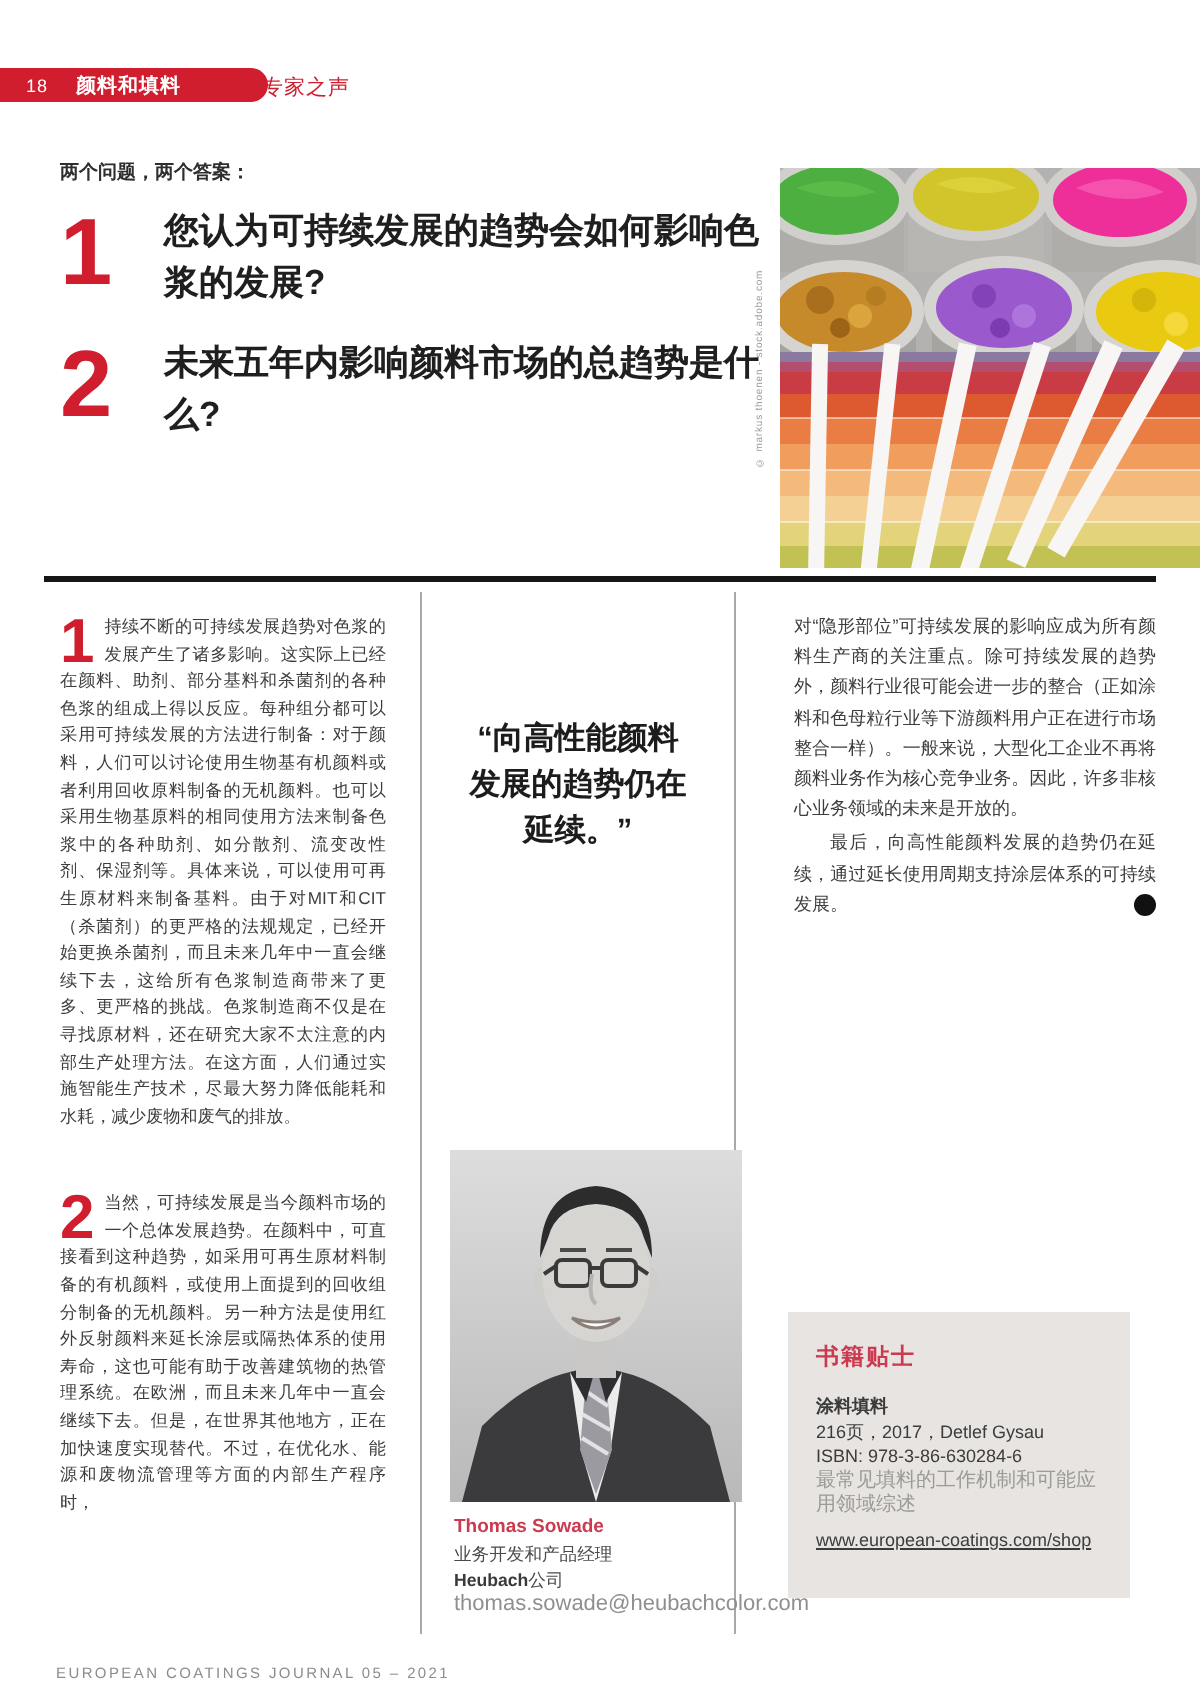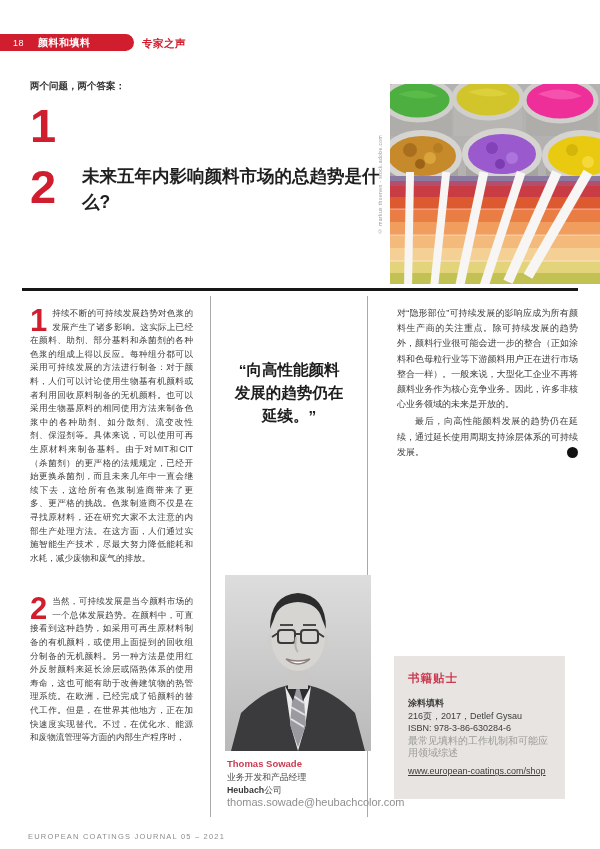--- a/index.html
+++ b/index.html
@@ -5,21 +5,21 @@
   * { margin:0; padding:0; box-sizing:border-box; }
   html,body { background:#ffffff; }
   body { font-family:"Liberation Sans","DejaVu Sans",sans-serif; }
   .page { position:relative; width:600px; height:849px; background:#fff; overflow:hidden; margin:16px auto; }
 
   
   .badge { position:absolute; left:0; top:18px; width:134px; height:17px; background:#d01e2f;
            border-radius:0 9px 9px 0; display:flex; align-items:center; color:#fff; padding-left:13px; }
   .badge .pnum { font-size:9px; letter-spacing:.5px; }
   .badge .sec  { font-size:10px; font-weight:bold; margin-left:14px; letter-spacing:.5px; }
-  .voice { position:absolute; left:142px; top:21px; color:#d01e2f; font-weight:bold; font-size:10.5px; letter-spacing:.5px; }
+  .voice { position:absolute; left:131px; top:21px; color:#d01e2f; font-weight:normal; font-size:10.5px; letter-spacing:.5px; }
 
   
   .intro { position:absolute; left:30px; top:64px; font-size:9.5px; font-weight:bold; color:#2e2e2e; }
   .questions { position:absolute; left:30px; top:86px; width:356px; }
   .q { display:flex; margin-bottom:14px; }
   .q-num { color:#d01e2f; font-size:47px; line-height:47px; font-weight:800; width:52px; flex:none; }
   .q-text { font-size:17.5px; font-weight:bold; color:#1f1f1f; line-height:26px; width:302px; }
 
   
   .hero { position:absolute; left:390px; top:68px; width:210px; height:200px; }
@@ -72,20 +72,21 @@
   <div class="badge">
     <span class="pnum">18</span>
     <span class="sec">颜料和填料</span>
   </div>
   <div class="voice">专家之声</div>
 
   <div class="intro">两个问题，两个答案：</div>
   <div class="questions">
     <div class="q">
       <span class="q-num">1</span>
+      <span class="q-text">您认为可持续发展的趋势会如何影响色浆的发展?</span>
     </div>
     <div class="q">
       <span class="q-num">2</span>
       <span class="q-text">未来五年内影响颜料市场的总趋势是什么?</span>
     </div>
   </div>
 
   <div class="credit">© markus thoenen - stock.adobe.com</div>
   <div class="hero">
     <svg width="210" height="200" viewBox="0 0 210 200">
@@ -142,21 +143,21 @@
         <rect x="161" y="88" width="10" height="120" transform="rotate(24 166 90)"></rect>
         <rect x="192" y="88" width="10" height="120" transform="rotate(30 197 90)"></rect>
       </g>
     </svg>
   </div>
 
   <div class="rule"></div>
 
   <div class="col-left">
     <p class="body-p first"><span class="dropnum">1</span><span>持续不断的可持续发展趋势对色浆的发展产生了诸多影响。这实际上已经在颜料、助剂、部分基料和杀菌剂的各种色浆的组成上得以反应。每种组分都可以采用可持续发展的方法进行制备：对于颜料，人们可以讨论使用生物基有机颜料或者利用回收原料制备的无机颜料。也可以采用生物基原料的相同使用方法来制备色浆中的各种助剂、如分散剂、流变改性剂、保湿剂等。具体来说，可以使用可再生原材料来制备基料。由于对MIT和CIT（杀菌剂）的更严格的法规规定，已经开始更换杀菌剂，而且未来几年中一直会继续下去，这给所有色浆制造商带来了更多、更严格的挑战。色浆制造商不仅是在寻找原材料，还在研究大家不太注意的内部生产处理方法。在这方面，人们通过实施智能生产技术，尽最大努力降低能耗和水耗，减少废物和废气的排放。</span></p>
-    <p class="body-p"><span class="dropnum">2</span><span>当然，可持续发展是当今颜料市场的一个总体发展趋势。在颜料中，可直接看到这种趋势，如采用可再生原材料制备的有机颜料，或使用上面提到的回收组分制备的无机颜料。另一种方法是使用红外反射颜料来延长涂层或隔热体系的使用寿命，这也可能有助于改善建筑物的热管理系统。在欧洲，已经完成了铅颜料的替代工作。但是，在世界其他地方，正在加快速度实现替代。不过，在优化水、能源和废物流管理等方面的内部生产程序时，</span></p>
+    <p class="body-p"><span class="dropnum">2</span><span>当然，可持续发展是当今颜料市场的一个总体发展趋势。在颜料中，可直接看到这种趋势，如采用可再生原材料制备的有机颜料，或使用上面提到的回收组分制备的无机颜料。另一种方法是使用红外反射颜料来延长涂层或隔热体系的使用寿命，这也可能有助于改善建筑物的热管理系统。在欧洲，而且未来几年中一直会继续下去。但是，在世界其他地方，正在加快速度实现替代。不过，在优化水、能源和废物流管理等方面的内部生产程序时，</span></p>
   </div>
 
   <div class="col-mid">
     <div class="quote">“向高性能颜料发展的趋势仍在延续。”</div>
 
     <div class="portrait">
       <svg width="146" height="176" viewBox="0 0 146 176">
         <defs>
           <linearGradient id="pg" x1="0" y1="0" x2="0" y2="1">
             <stop offset="0" stop-color="#dddddd"></stop>

